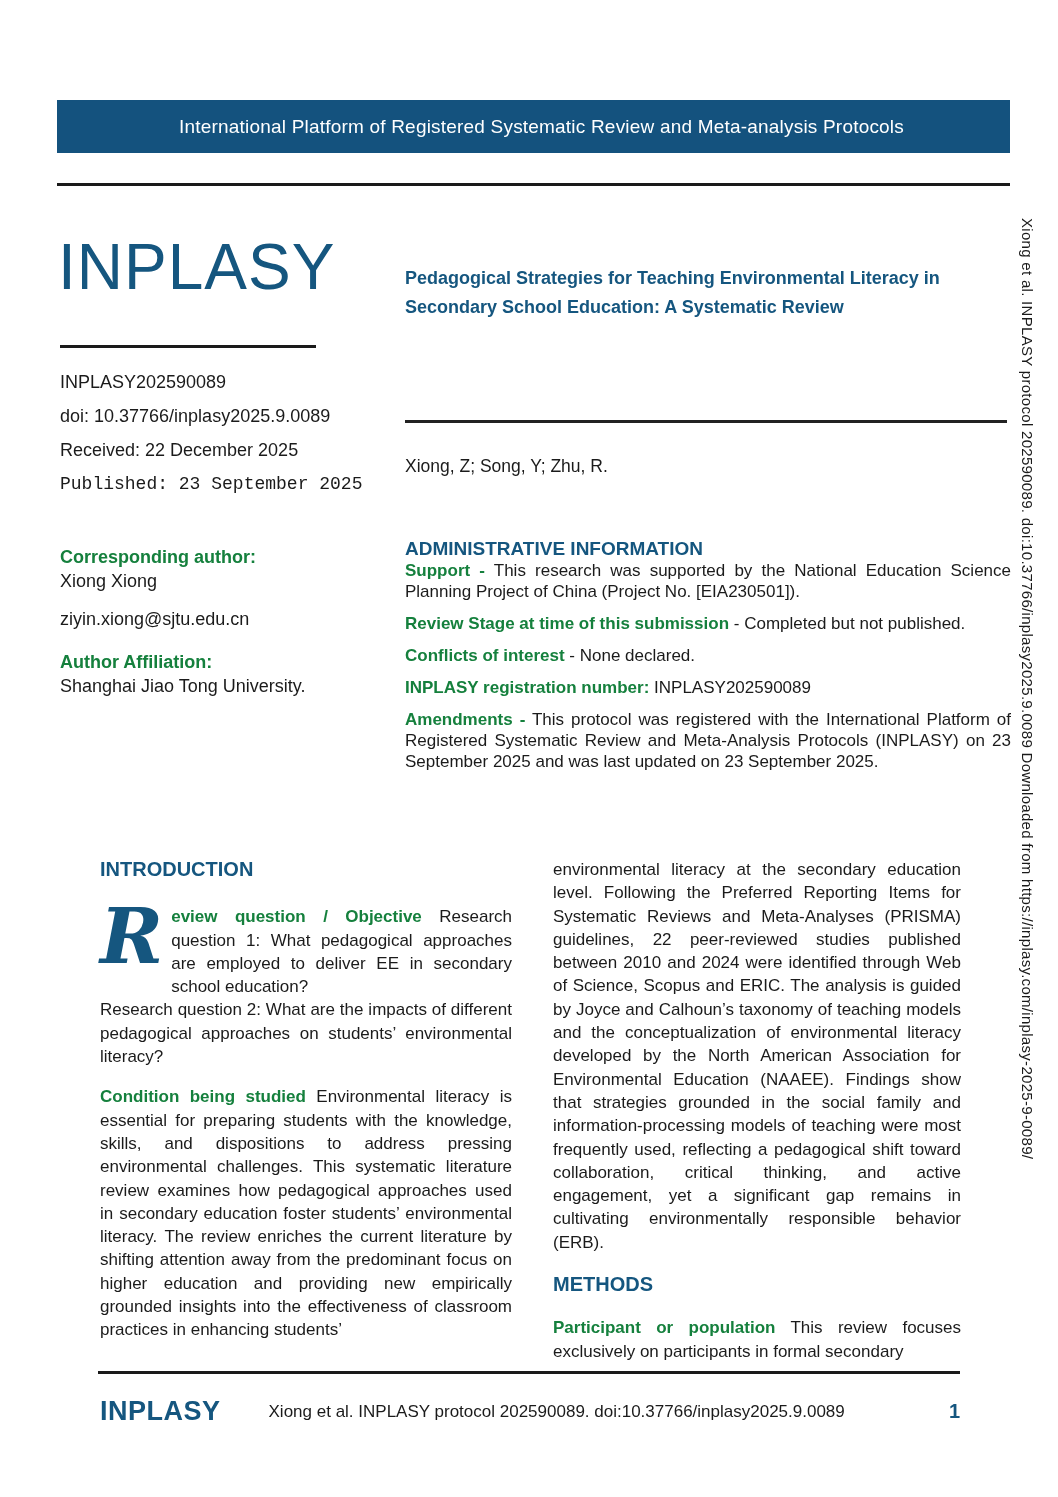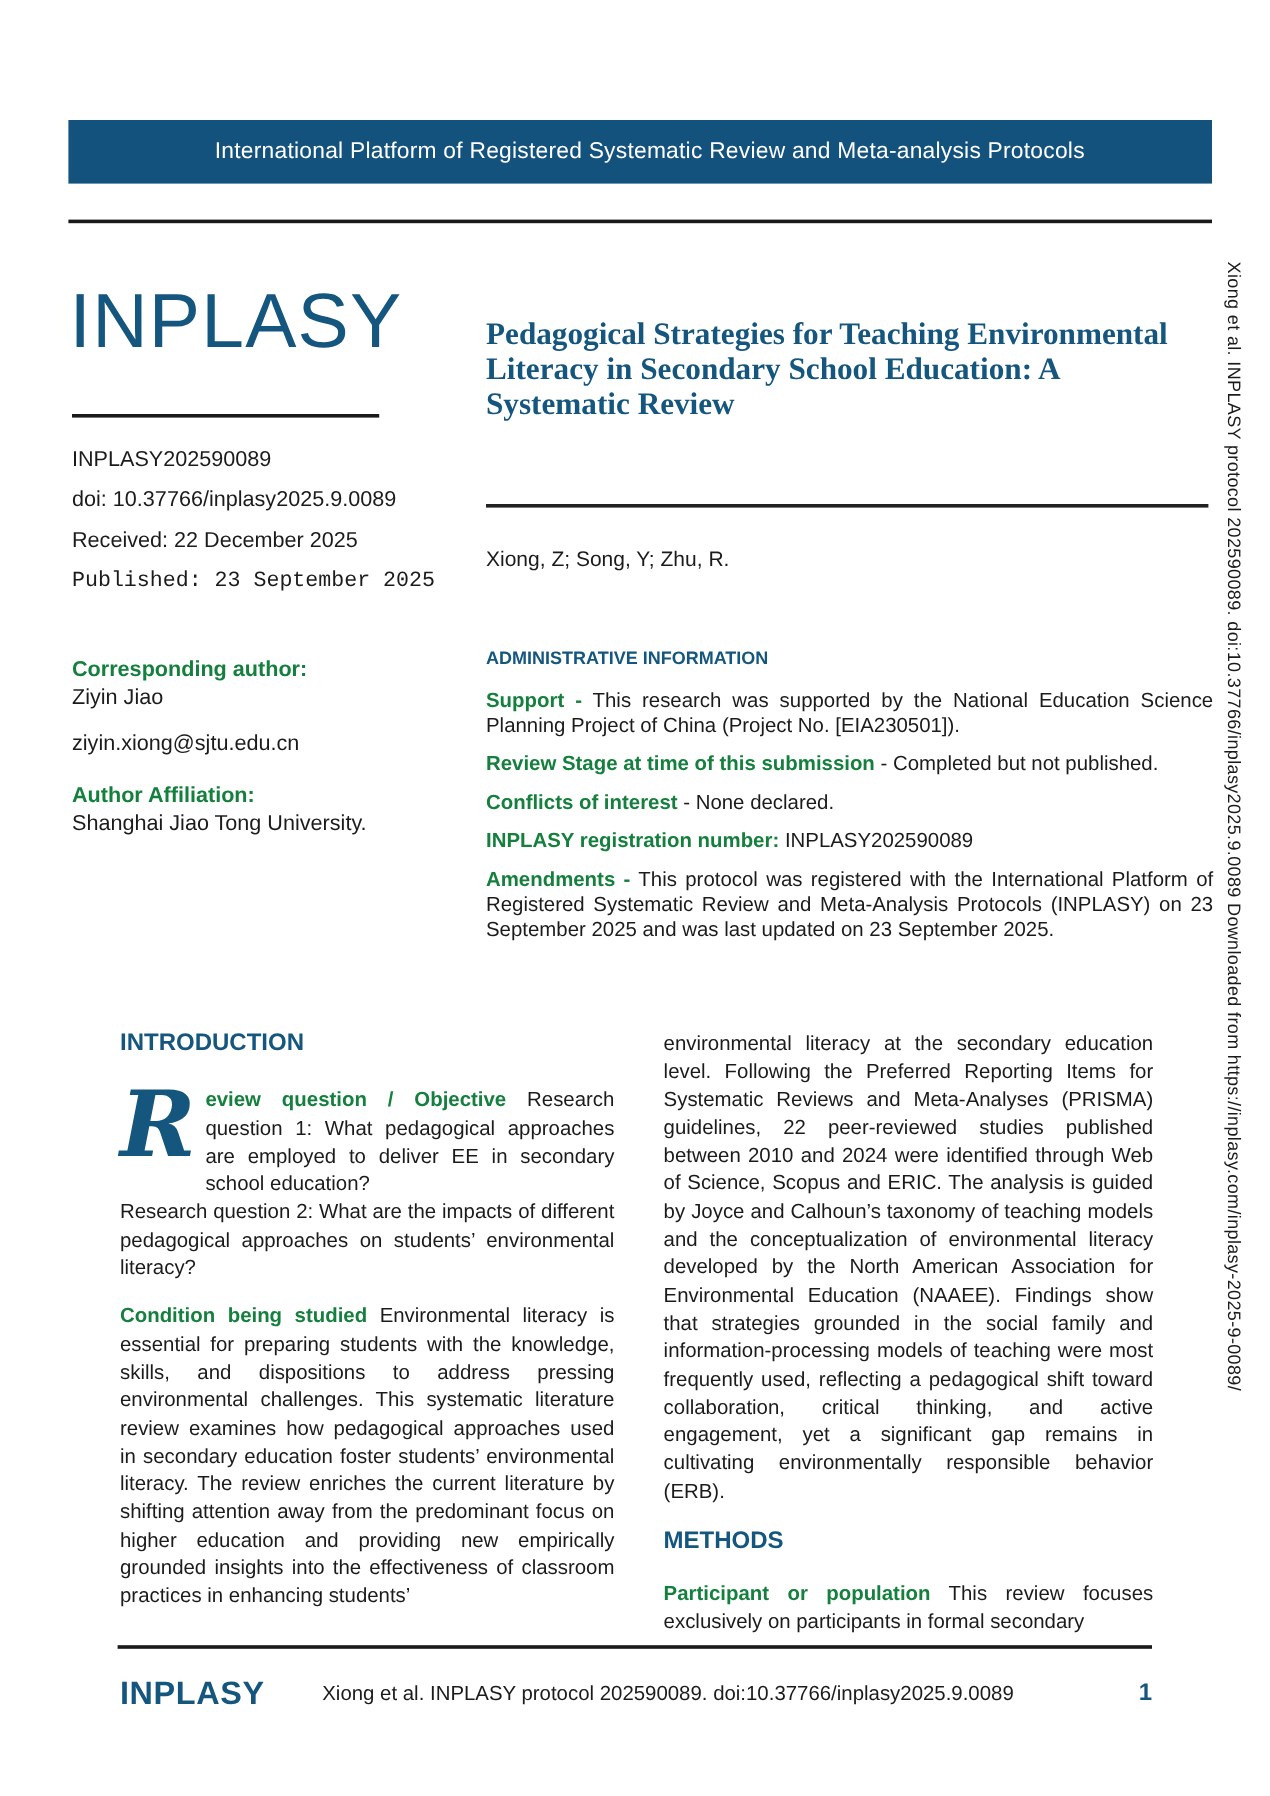--- a/index.html
+++ b/index.html
@@ -24,28 +24,28 @@
   .meta > div { margin-bottom:14px; }
   .meta .published { margin-top:3px;font-family:Liberation Mono, monospace; }
 
   .corr { position:absolute; left:60px; top:546px; font-size:18px; line-height:22px; }
   .corr .lbl { margin-bottom:2px; }
   .corr .name { margin-bottom:16px; }
   .corr .email { margin-bottom:21px; }
 
   .lbl { color:#15803d; font-weight:bold; }
 
-  .title { position:absolute; left:405px; top:264px; width:580px; font-size:26px;
-           font-weight:bold; color:#15567f; line-height:29px;font-family:Liberation Serif, serif; }
+  .title { position:absolute; left:405px; top:264px; width:580px; font-size:18px;
+           font-weight:bold; color:#15567f; line-height:29px; }
 
   .authors { position:absolute; left:405px; top:456px; font-size:17.5px; }
 
   .admin { position:absolute; left:405px; top:538px; width:606px; font-size:17px;
            line-height:21px; }
-  .admin h2 { font-size:15px; color:#15567f; margin-bottom:14px; }
+  .admin h2 { font-size:19px; color:#15567f; margin-bottom:1px; }
   .admin p { text-align:justify; margin-bottom:11px; }
 
   .col { position:absolute; top:858px; font-size:17px; line-height:23.3px; }
   .col-left  { left:100px; width:412px; }
   .col-right { left:553px; width:408px; }
   .col h2 { font-size:20px; color:#15567f; margin-bottom:24px; }
   .col-right h2 { margin-top:19px; margin-bottom:20px; }
   .para { text-align:justify; margin-bottom:17px; }
 
   .dropcap { float:left; font-family:"DejaVu Serif","Liberation Serif",serif;
@@ -78,21 +78,21 @@
 
   <div class="meta">
     <div>INPLASY202590089</div>
     <div>doi: 10.37766/inplasy2025.9.0089</div>
     <div>Received: 22 December 2025</div>
     <div class="published">Published: 23 September 2025</div>
   </div>
 
   <div class="corr">
     <div class="lbl">Corresponding author:</div>
-    <div class="name">Ziyin Jiao</div>
+    <div class="name">Xiong Xiong</div>
     <div class="email">ziyin.xiong@sjtu.edu.cn</div>
     <div class="lbl">Author Affiliation:</div>
     <div>Shanghai Jiao Tong University.</div>
   </div>
 
   <h1 class="title">Pedagogical Strategies for Teaching Environmental Literacy in Secondary School Education: A Systematic Review</h1>
   <div class="rule author-rule"></div>
   <div class="authors">Xiong, Z; Song, Y; Zhu, R.</div>
 
   <div class="admin">

